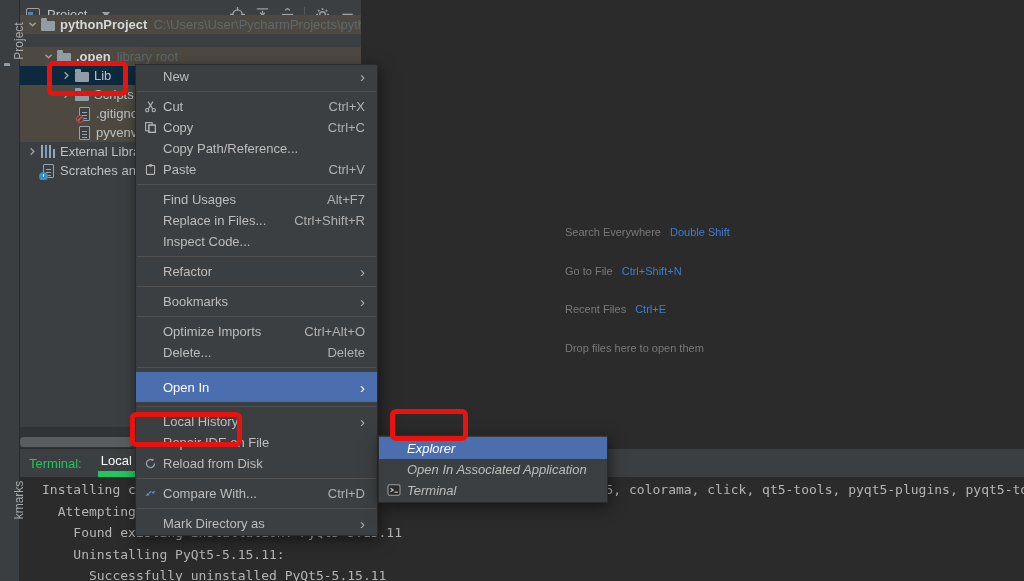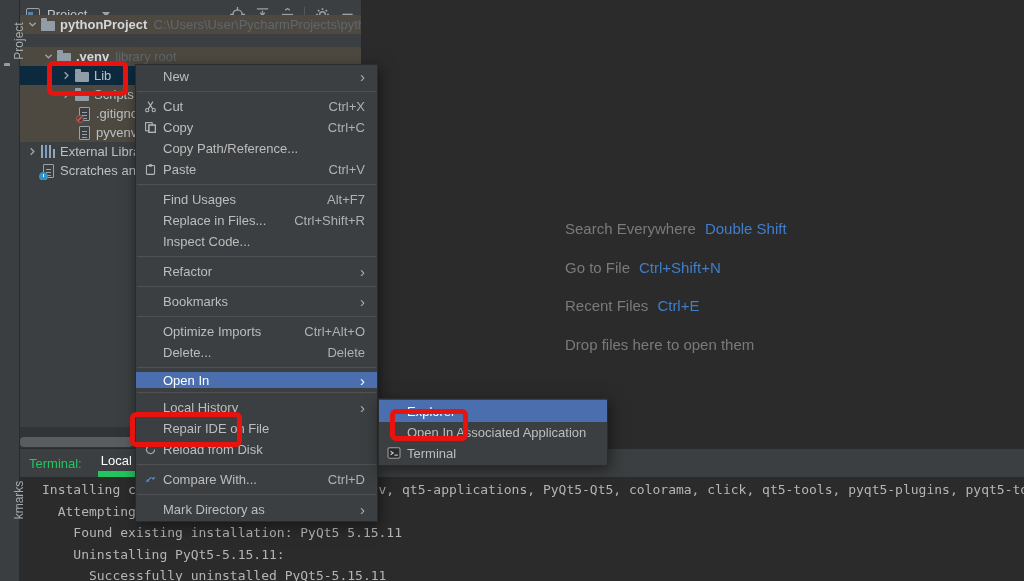--- a/index.html
+++ b/index.html
@@ -59,29 +59,29 @@
   .hthumb{position:absolute;left:20px;top:437px;width:113px;height:10px;background:#5a5d5f;border-radius:4px;z-index:2;cursor:pointer;}
 
   
   .term-header{position:absolute;left:20px;top:448px;width:1004px;height:29px;background:#3c3f41;border-top:1px solid #2a2b2c;display:flex;align-items:center;z-index:1;}
   .term-label{color:#22c55e;margin-left:9px;}
   .term-tab{color:#ffffff;margin-left:16px;padding:4px 3px 3px;border-bottom:6px solid #22c55e;cursor:pointer;}
   .term-body{position:absolute;left:20px;top:477px;width:1004px;height:104px;background:#2b2b2b;overflow:hidden;z-index:1;}
   .term-body pre{margin:0;padding:2px 0 0 22px;font-family:"DejaVu Sans Mono",monospace;font-size:13px;line-height:21.5px;color:#b5b5b5;}
 
   
-  .shortcuts{position:absolute;left:565px;top:220px;z-index:1;font-size:15px;text-align:right;}
+  .shortcuts{position:absolute;left:565px;top:226px;z-index:1;font-size:11px;text-align:right;}
   .sc-line{height:38.7px;display:flex;align-items:flex-start;white-space:nowrap;}
   .sc-label{color:#7a7a7a;}
   .sc-keys{color:#3f7ecb;margin-left:9px;}
 
   
   .menu{position:absolute;background:#3c3f41;border:1px solid #2a2b2c;box-shadow:2px 4px 14px rgba(0,0,0,.5);padding:1px 0;z-index:10;}
   .ctx{left:135px;top:64px;width:243px;}
-  .sub{left:378px;top:398px;width:230px;z-index:11;}
+  .sub{left:378px;top:435px;width:230px;z-index:11;font-style:italic;}
   .mi{height:21px;display:flex;align-items:center;padding:0 12px 0 6px;cursor:pointer;white-space:nowrap;}
   .mi .gut{width:16px;flex:0 0 16px;height:16px;display:flex;align-items:center;justify-content:center;margin-right:5px;}
   .mi .lbl{color:#bdbdbd;}
   .mi .key{margin-left:auto;color:#b0b0b0;}
   .mi .arr{margin-left:auto;color:#b0b0b0;font-size:15px;line-height:1;}
   .mi.sel{background:#4b6eaf;}
   .mi.sel .lbl,.mi.sel .key,.mi.sel .arr{color:#fff;}
   .msep{height:1px;background:#515151;margin:4px 1px;}
   .menu svg{display:block;}
   .sub .mi{height:21px;}
@@ -164,21 +164,21 @@
     </div>
     <div class="trow hl-brown" style="top:47px;padding-left:20px;">
       <span class="chev">
           <svg width="9" height="9" viewBox="0 0 10 10">
             <path d="M1.5 3 5 6.5 8.5 3"></path>
           </svg>
         </span>
       <span class="ticon">
           <span class="folder"></span>
         </span>
-      <span class="tlabel b">.venv</span>
+      <span class="tlabel b">.open</span>
       <span class="tsuffix">library root</span>
     </div>
     <div class="trow hl-blue" style="top:66px;padding-left:38px;">
       <span class="chev">
           <svg width="9" height="9" viewBox="0 0 10 10">
             <path d="M3 1.5 6.5 5 3 8.5"></path>
           </svg>
         </span>
       <span class="ticon">
           <span class="folder"></span>
@@ -356,21 +356,21 @@
       <span class="gut"></span>
         <span class="lbl">Optimize Imports</span>
         <span class="key">Ctrl+Alt+O</span>
     </div>
     <div class="mi">
       <span class="gut"></span>
         <span class="lbl">Delete...</span>
         <span class="key">Delete</span>
     </div>
     <div class="msep"></div>
-    <div class="mi sel" style="height:16px;">
+    <div class="mi sel" style="height:30px;">
       <span class="gut"></span>
         <span class="lbl">Open In</span>
         <span class="arr">›</span>
     </div>
     <div class="msep"></div>
     <div class="mi">
       <span class="gut"></span>
         <span class="lbl">Local History</span>
         <span class="arr">›</span>
     </div>

